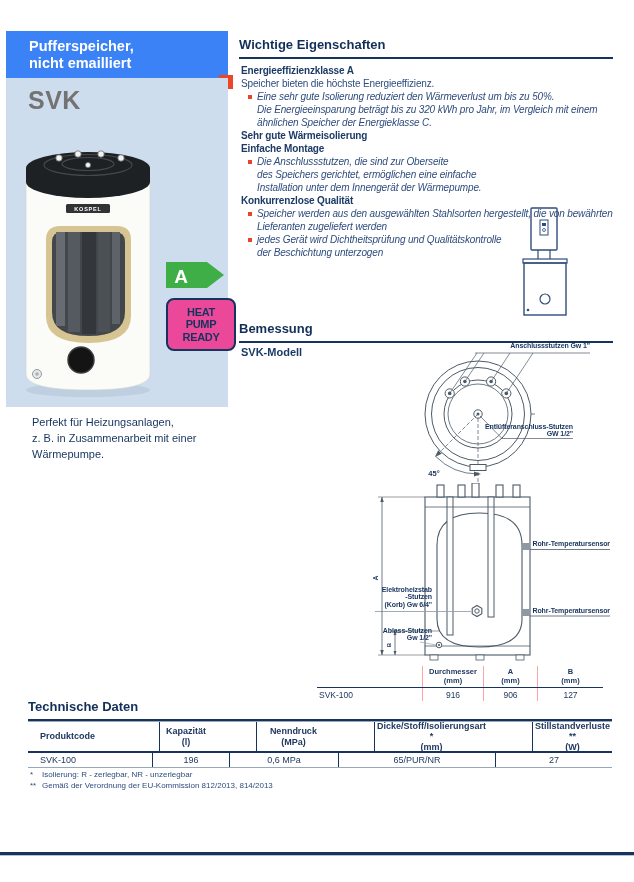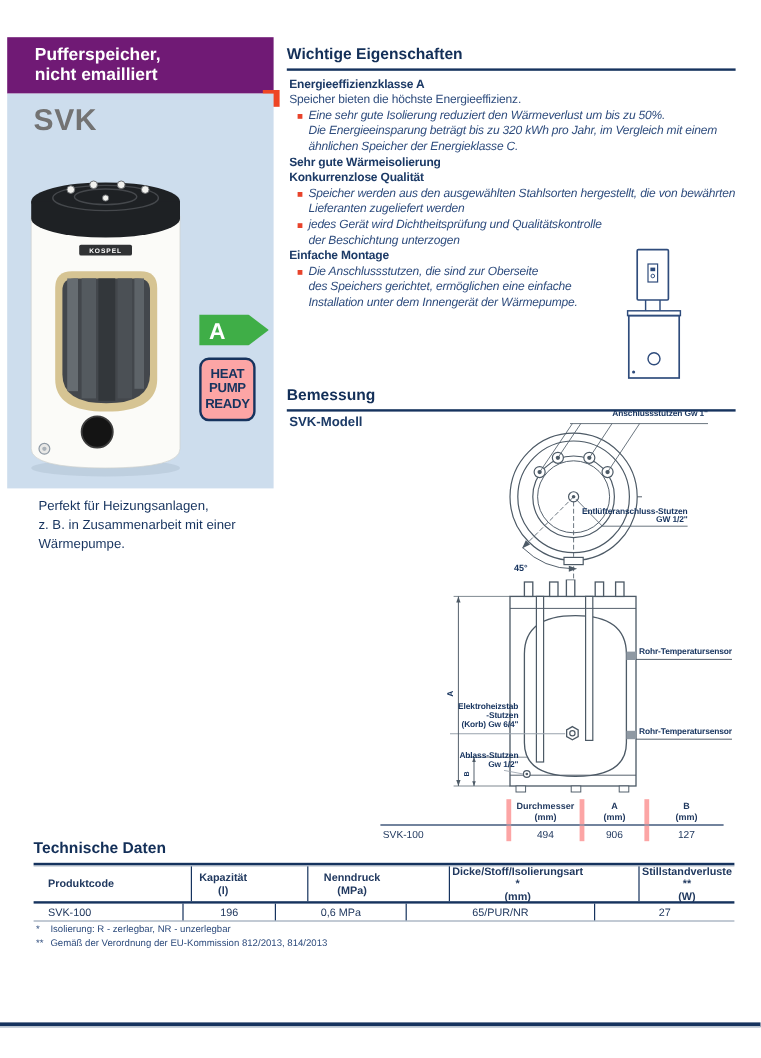--- a/index.html
+++ b/index.html
@@ -6,32 +6,32 @@
   .page {
     position:relative; width:634px; height:882px; overflow:hidden;
     background:#ffffff; font-family:"Liberation Sans", sans-serif;
     color:#2e4c7d;
   }
   .abs { position:absolute; }
   .prelines { white-space:pre-line; }
 
   
   .header-bar {
-    left:6px; top:31px; width:222px; height:47px; background:#701a75;
+    left:6px; top:31px; width:222px; height:47px; background:#3b82f6;
     color:#ffffff; font-weight:bold; font-size:14.5px; line-height:1.2;
     box-sizing:border-box; padding:7px 0 0 23px;
   }
   .accent-square { left:219px; top:75px; width:14px; height:14px; background:#ee4524; }
   .model-panel { left:6px; top:78px; width:222px; height:329px; background:#cddded; }
   .model-title { left:28px; top:86px; font-size:25px; font-weight:bold; color:#737373; letter-spacing:0.5px; }
   .tank-svg { left:22px; top:138px; }
   .earrow-svg { left:166px; top:262px; }
   .hp-badge {
-    left:166px; top:298px; width:47px; height:53px; box-sizing:border-box;
-    background:#fca5a5; border:2.5px solid #16335e; border-radius:8px;
+    left:166px; top:298px; width:70px; height:53px; box-sizing:border-box;
+    background:#ec4899; border:2.5px solid #16335e; border-radius:8px;
     display:flex; align-items:center; justify-content:center; text-align:center;
     font-size:11px; font-weight:bold; color:#16335e; line-height:1.12; letter-spacing:-0.3px;
   }
   .tagline { left:32px; top:414px; width:190px; font-size:11px; line-height:16px; color:#16335e; }
 
   
   .sec-heading {
     font-size:13px; font-weight:bold; color:#132f58;
     border-bottom:2px solid #16335e; padding-bottom:5px;
   }
@@ -57,21 +57,21 @@
   .lbl-sensor1 { left:505px; top:540px; width:105px; }
   .lbl-sensor2 { left:505px; top:607px; width:105px; }
   .topview-svg  { left:400px; top:342px; }
   .sideview-svg { left:370px; top:483px; }
 
   
   .dims-table { left:317px; top:666px; width:286px; font-size:8.5px; color:#21395f; }
   .drow { display:flex; }
   .drow.head { border-bottom:1.5px solid #16335e; }
   .dcell { box-sizing:border-box; text-align:center; padding:2px 1px; display:flex; flex-direction:column; justify-content:center; }
-  .drow .dcell + .dcell { border-left:4px solid #fca5a5; }
+  .drow .dcell + .dcell { border-left:1px solid #fca5a5; }
   .drow.head .dcell { height:21px; font-size:7.5px; font-weight:bold; line-height:8.5px; }
   .drow.body .dcell { height:13px; }
   .dc0 { width:105px; text-align:left; padding-left:2px; align-items:flex-start; }
   .dc1 { width:61px; } .dc2 { width:54px; } .dc3 { width:66px; }
 
   
   .tech-table { left:28px; top:721px; width:584px; border-top:1px solid #9aa7b8; border-bottom:1px solid #9aa7b8; font-size:9px; color:#21395f; }
   .trow { display:flex; }
   .trow.head { border-bottom:2px solid #16335e;gap:44px; }
   .tcell { box-sizing:border-box; text-align:center; padding:3px 2px; display:flex; flex-direction:column; justify-content:center; }
@@ -147,34 +147,34 @@
       <ul class="fbul">
         <li><span class="prelines">Eine sehr gute Isolierung reduziert den Wärmeverlust um bis zu 50%.
 Die Energieeinsparung beträgt bis zu 320 kWh pro Jahr, im Vergleich mit einem
 ähnlichen Speicher der Energieklasse C.</span></li>
       </ul>
     </div>
     <div class="fsec">
       <div class="ftitle">Sehr gute Wärmeisolierung</div>
     </div>
     <div class="fsec">
+      <div class="ftitle">Einfache Montage</div>
+      <ul class="fbul">
+        <li><span class="prelines">Die Anschlussstutzen, die sind zur Oberseite
+des Speichers gerichtet, ermöglichen eine einfache
+Installation unter dem Innengerät der Wärmepumpe.</span></li>
+      </ul>
+    </div>
+    <div class="fsec">
       <div class="ftitle">Konkurrenzlose Qualität</div>
       <ul class="fbul">
         <li><span class="prelines">Speicher werden aus den ausgewählten Stahlsorten hergestellt, die von bewährten
 Lieferanten zugeliefert werden</span></li>
         <li><span class="prelines">jedes Gerät wird Dichtheitsprüfung und Qualitätskontrolle
 der Beschichtung unterzogen</span></li>
-      </ul>
-    </div>
-    <div class="fsec">
-      <div class="ftitle">Einfache Montage</div>
-      <ul class="fbul">
-        <li><span class="prelines">Die Anschlussstutzen, die sind zur Oberseite
-des Speichers gerichtet, ermöglichen eine einfache
-Installation unter dem Innengerät der Wärmepumpe.</span></li>
       </ul>
     </div>
   </div>
 
   <svg class="abs montage-svg" width="90" height="118" viewBox="0 0 90 118">
     <g fill="none" stroke="#2f4c7c" stroke-width="1.4">
       <rect x="23" y="8" width="26" height="42" rx="1"></rect>
       <rect x="32" y="20" width="8" height="15" stroke-width="1"></rect>
       <path d="M30,50 L30,59 M42,50 L42,59" stroke-width="1.2"></path>
       <rect x="15" y="59" width="44" height="4" stroke-width="1.2"></rect>
@@ -291,21 +291,21 @@
         <div>A</div>
         <div>(mm)</div>
       </div>
       <div class="dcell dc3">
         <div>B</div>
         <div>(mm)</div>
       </div>
     </div>
     <div class="drow body">
       <div class="dcell dc0">SVK-100</div>
-      <div class="dcell dc1">494</div>
+      <div class="dcell dc1">916</div>
       <div class="dcell dc2">906</div>
       <div class="dcell dc3">127</div>
     </div>
   </div>
 
   <div class="abs sec-heading tech-heading">Technische Daten</div>
 
   <div class="abs tech-table">
     <div class="trow head">
       <div class="tcell tc0">

